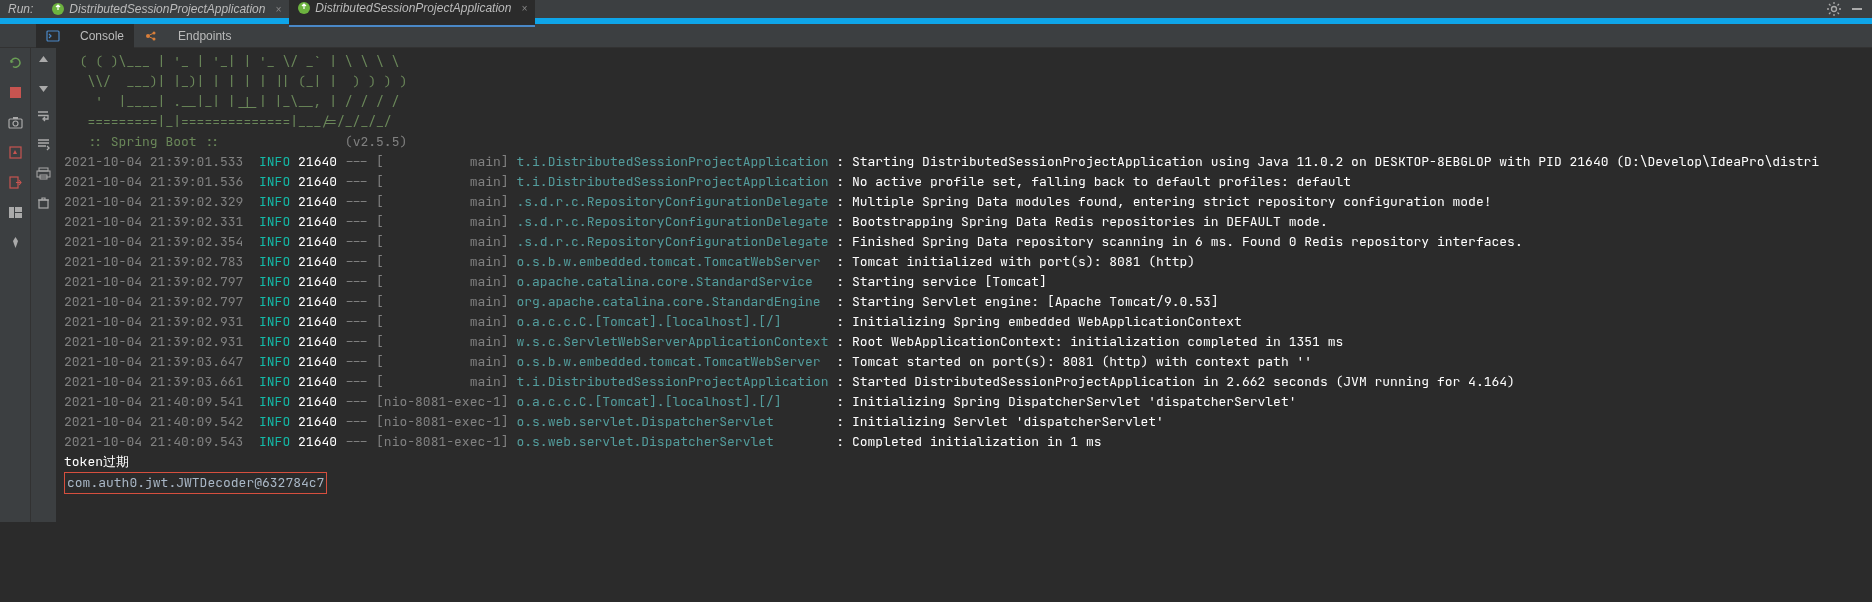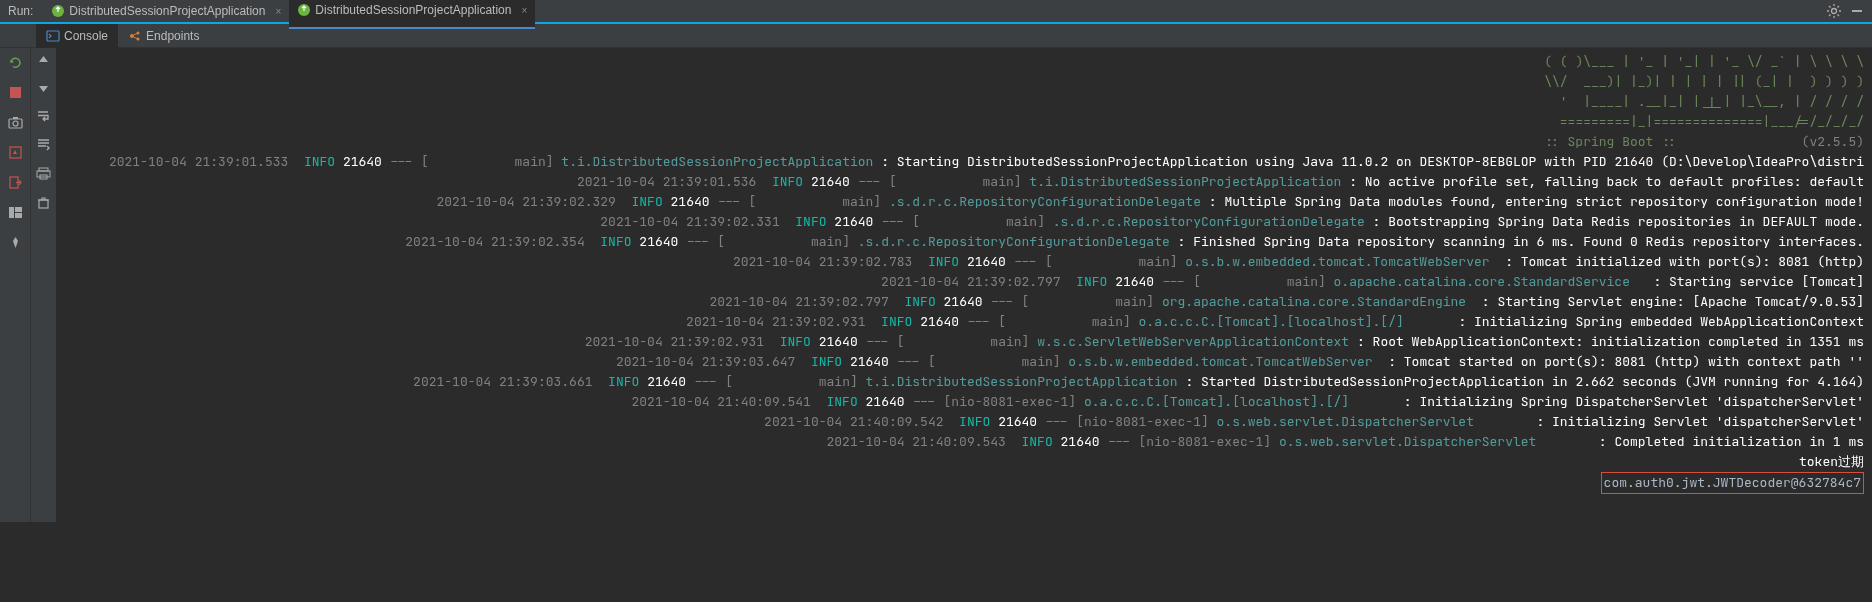--- a/index.html
+++ b/index.html
@@ -9,25 +9,26 @@
     font-family: "Segoe UI", sans-serif;
     font-size: 12px;
     width: 1872px;
     height: 602px;
     overflow: hidden;
     position: relative;
   }
   .top-bar {
     height: 24px;
     background: #3c3f41;
-    border-bottom: 2px solid #0ea5e9;
+    border-bottom: 6px solid #0ea5e9;
     display: flex;
     align-items: center;
     padding-left: 8px;
     position: relative;
+    font-style: italic;
   }
   .run-label {
     color: #bbbbbb;
     margin-right: 10px;
   }
   .tab {
     display: flex;
     align-items: center;
     padding: 0 8px;
     height: 36px;
@@ -67,33 +68,32 @@
     height: 24px;
     background: #3c3f41;
     border-bottom: 1px solid #323232;
     display: flex;
     align-items: center;
     padding-left: 36px;
   }
   .sub-tab {
     display: flex;
     align-items: center;
-    gap: 4px;
+    gap: 20px;
     padding: 0 10px;
     height: 24px;
     color: #bbbbbb;
     cursor: pointer;
   }
   .sub-tab.active {
     background: #2b2b2b;
   }
   .main-area {
     display: flex;
     height: 474px;
-    text-align: right;
   }
   .left-gutter {
     width: 30px;
     background: #3c3f41;
     display: flex;
     flex-direction: column;
     align-items: center;
     padding-top: 6px;
     gap: 14px;
   }

